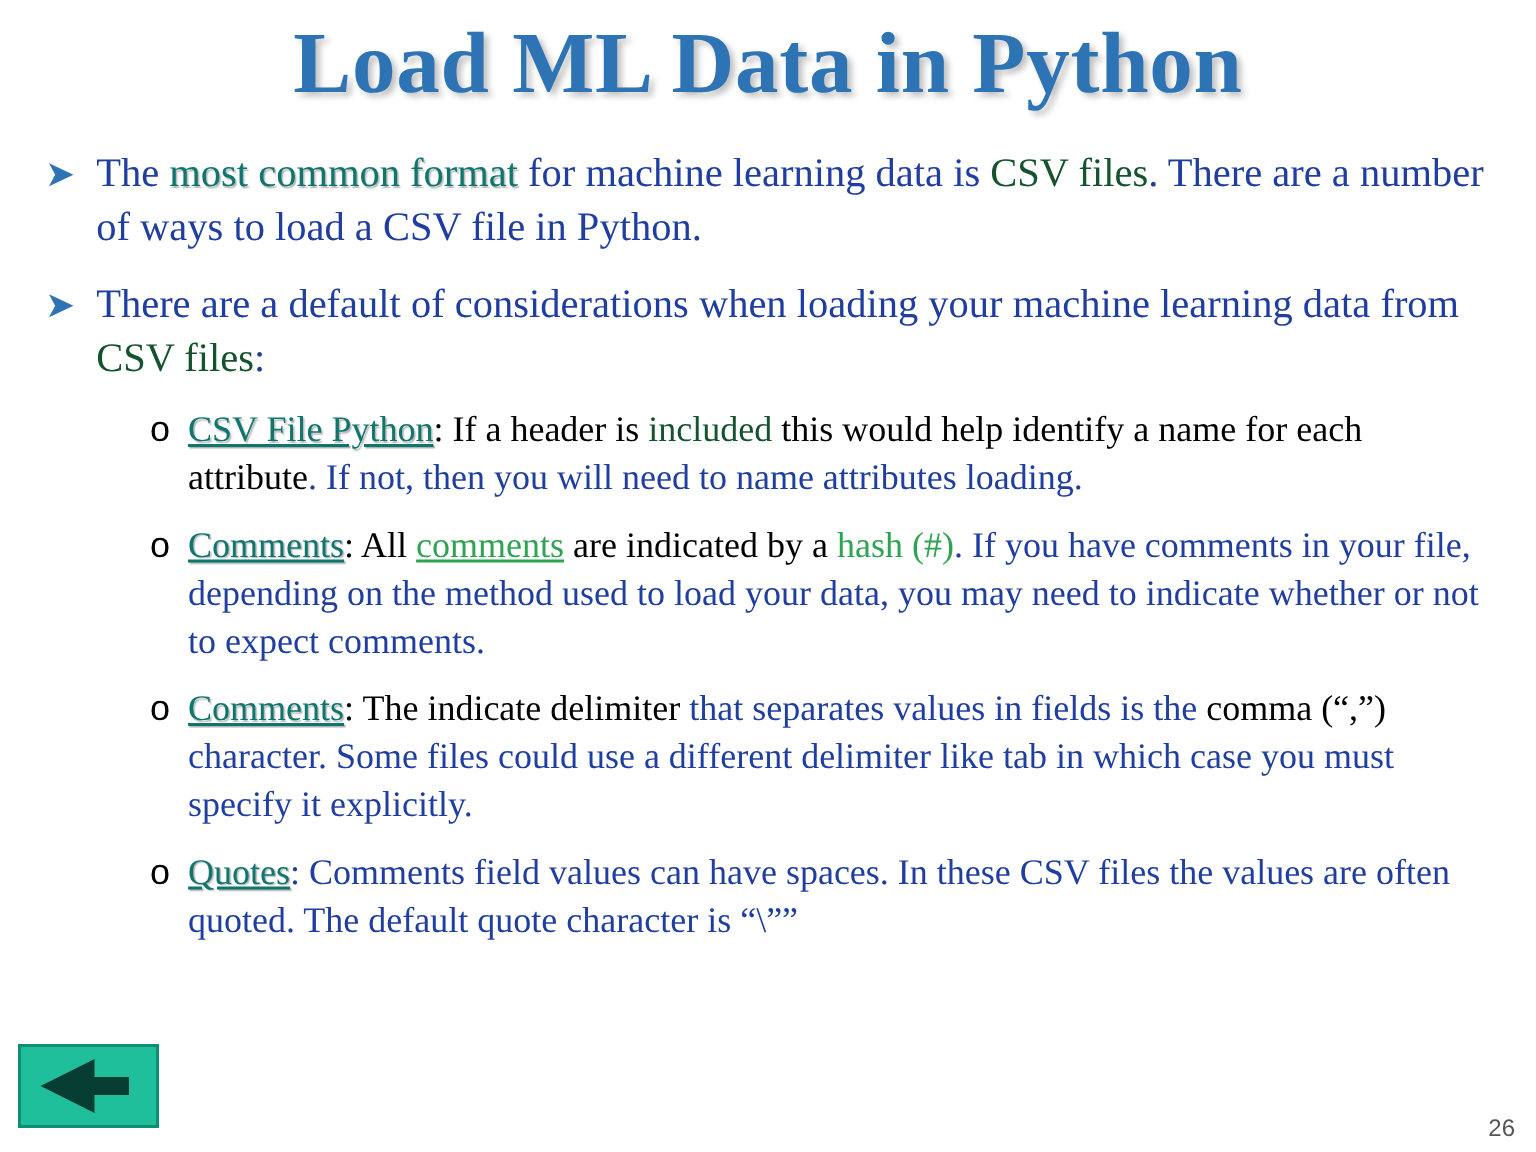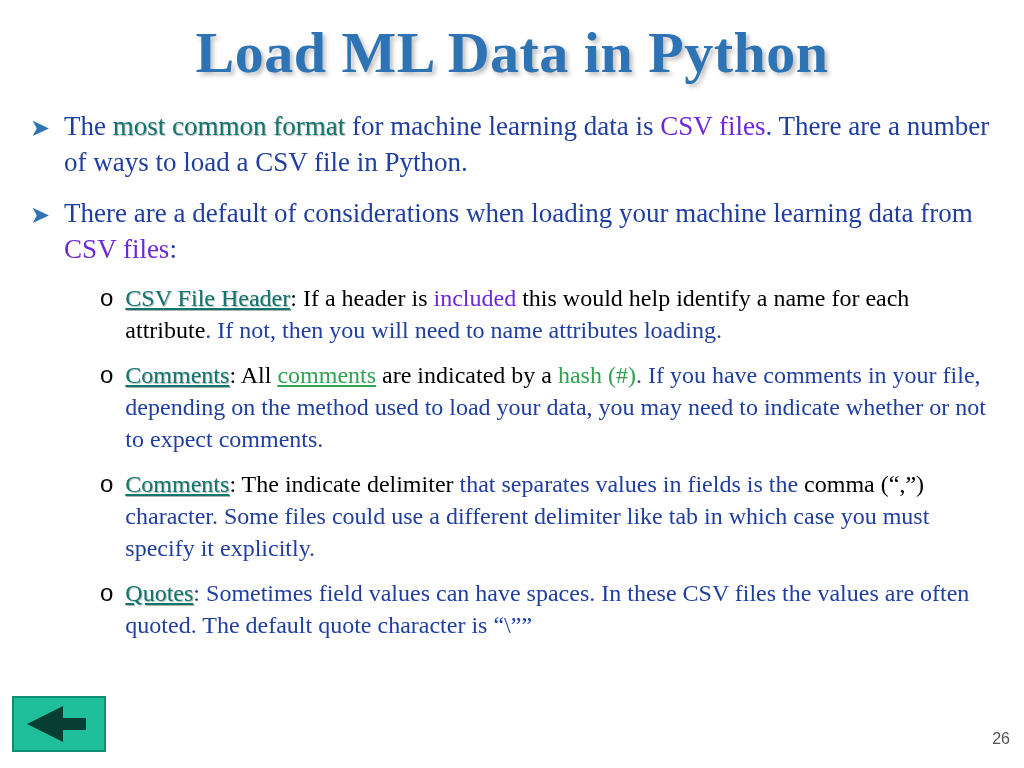--- a/index.html
+++ b/index.html
@@ -10,21 +10,21 @@
     font-family: "Times New Roman", Times, serif;
     position: relative;
     overflow: hidden;
   }
   .slide-title {
     font-family: "Comic Sans MS", "Chalkboard SE", cursive;
     font-weight: bold;
     font-size: 58px;
     color: #2E74B5;
     text-align: center;
-    padding-top: 19px;
+    padding-top: 8px;
     text-shadow: 3px 3px 4px rgba(0,0,0,0.25);
     letter-spacing: 0.5px;
   }
   .content {
     padding: 22px 30px 0 30px;
   }
   .bullet-l1 {
     display: flex;
     align-items: flex-start;
     margin-bottom: 14px;
@@ -50,21 +50,21 @@
   }
   .bullet-l2 .marker {
     color: #000;
     font-family: Arial, sans-serif;
     font-weight: normal;
     flex-shrink: 0;
     margin-right: 12px;
   }
   .bullet-l2 .text { flex: 1; color: #1F3EA0; }
   .c-blue { color: #1F3EA0; }
-  .c-red  { color: #6d28d9; margin-top: 32px; }
+  .c-red  { color: #14532d; margin-top: 32px; }
   .c-green{ color: #2FA351; }
   .c-black{ color: #000000; margin-top: 32px; }
   .shadow-b {
     color: #0f766e;
     text-shadow: 1px 1px 1px rgba(0,0,0,0.3);
   }
   .underline { text-decoration: underline; }
   .comic {
     font-family: "Comic Sans MS", "Chalkboard SE", cursive;
   }
@@ -90,21 +90,21 @@
   }
   .back-button .tail {
     width: 24px;
     height: 12px;
     background: #073E33;
     margin-left: -1px;
   }
   .page-number {
     position: absolute;
     right: 14px;
-    bottom: 20px;
+    bottom: 6px;
     font-size: 16px;
     color: #555;
     font-family: Arial, sans-serif;
   }
 </style>
 </head>
 <body>
 
 <h1 class="slide-title">Load ML Data in Python</h1>
 
@@ -120,42 +120,42 @@
   <div class="bullet-l1">
     <span class="marker">➤</span>
     <span class="text c-blue">
       <span>There are a default of considerations when loading your machine learning data from </span><span class="c-red">CSV files</span><span>:</span>
     </span>
   </div>
 
   <div class="bullet-l2">
     <span class="marker">o</span>
     <span class="text">
-      <span class="shadow-b underline">CSV File Header</span><span class="c-black">: If a header is </span><span class="c-red">included</span><span class="c-black"> this would </span><span class="comic c-black">help identify a name for each attribute</span><span>. If not, then you will need to name attributes loading.</span>
+      <span class="shadow-b underline">CSV File Python</span><span class="c-black">: If a header is </span><span class="c-red">included</span><span class="c-black"> this would </span><span class="comic c-black">help identify a name for each attribute</span><span>. If not, then you will need to name attributes loading.</span>
     </span>
   </div>
 
   <div class="bullet-l2">
     <span class="marker">o</span>
     <span class="text">
       <span class="shadow-b underline">Comments</span><span class="c-black">: All </span><span class="c-green underline">comments</span><span class="c-black"> are indicated by a </span><span class="c-green">hash (#)</span><span>. If you have comments in your file, depending on the method used to load your data, you may need to indicate whether or not to expect comments.</span>
     </span>
   </div>
 
   <div class="bullet-l2">
     <span class="marker">o</span>
     <span class="text">
       <span class="shadow-b underline">Comments</span><span class="c-black">: The </span><span class="c-black">indicate delimiter</span><span> that separates values in fields is the </span><span class="c-black bold">comma (“,”)</span><span> character. Some files could use a different delimiter like tab in which case you must specify it explicitly.</span>
     </span>
   </div>
 
   <div class="bullet-l2">
     <span class="marker">o</span>
     <span class="text">
-      <span class="shadow-b underline">Quotes</span><span>: Sometimes field values can have spaces. In these CSV files the values are often quoted. The default quote character is “\””</span>
+      <span class="shadow-b underline">Quotes</span><span>: Comments field values can have spaces. In these CSV files the values are often quoted. The default quote character is “\””</span>
     </span>
   </div>
 
 </div>
 
 <div class="back-button">
   <div class="arrow"></div>
   <div class="tail"></div>
 </div>
 

